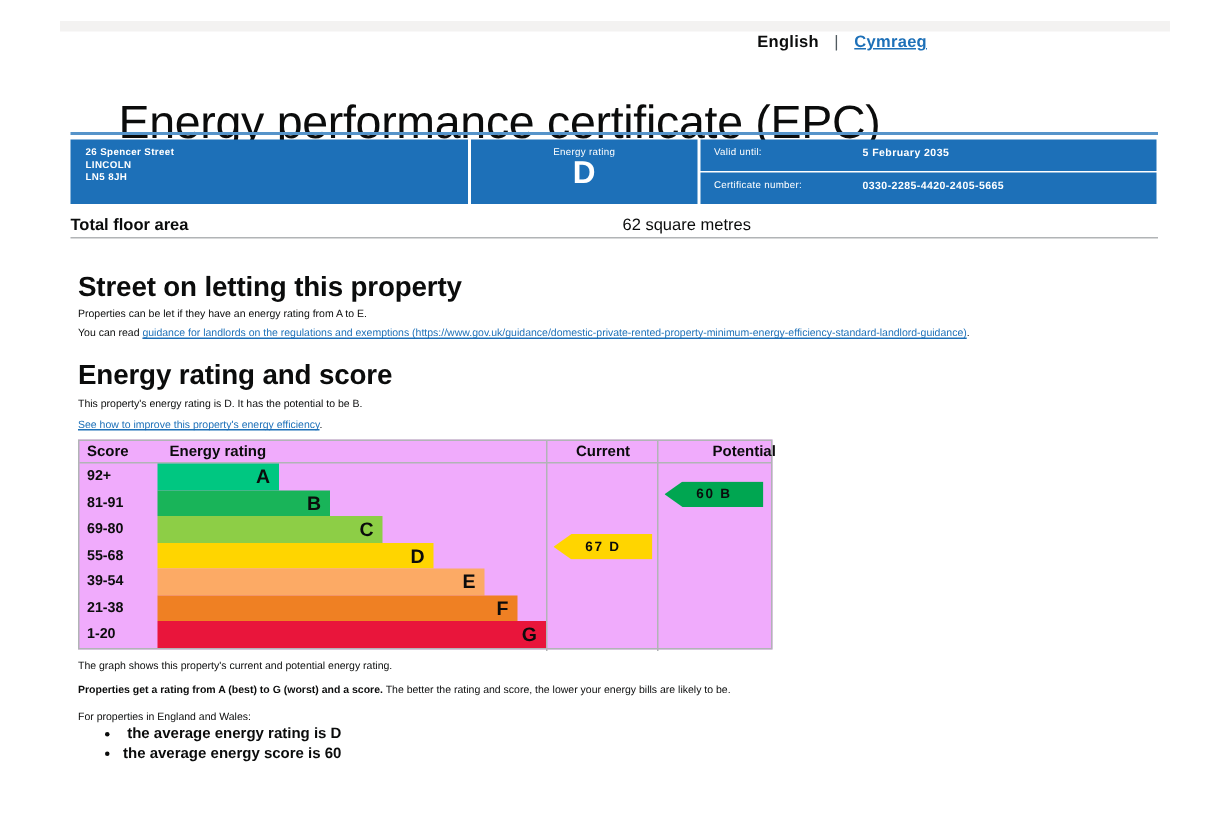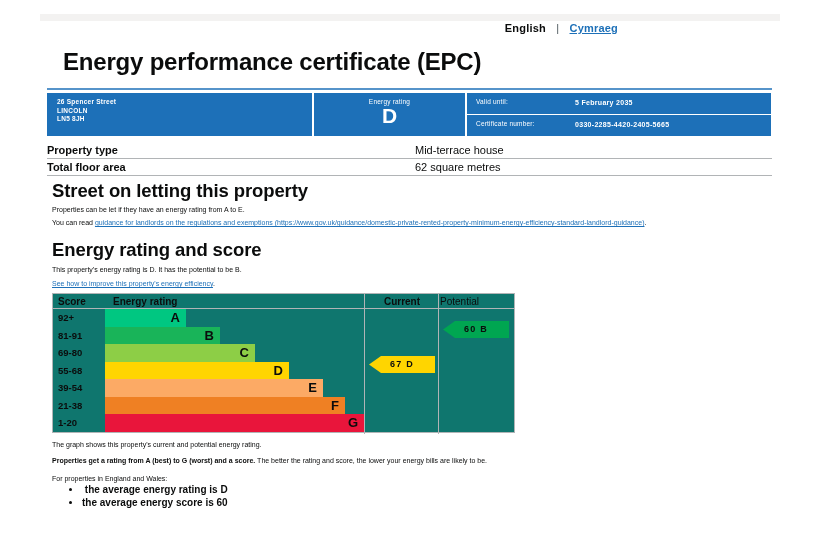--- a/index.html
+++ b/index.html
@@ -19,22 +19,22 @@
   }
 
   .lang-bar {
     position: absolute; right: 46px; top: 22px;
     font-size: 11px; font-weight: bold; letter-spacing: .2px;
   }
   .lang-bar .sep { font-weight: normal; color:#505a5f; padding: 0 7px; }
   .lang-link { color:#1d70b8; text-decoration: underline; font-weight: bold; }
 
   h1.page-title {
-    position: absolute; left: 63px; top: 48px; margin: 0;
-    font-size: 24px; font-weight: bold; letter-spacing: -0.2px;
+    position: absolute; left: 63px; top: 48px; margin: 16px;
+    font-size: 31px; font-weight: normal; letter-spacing: -0.2px;
   }
 
   .title-rule {
     position: absolute; left: 47px; top: 88px;
     width: 725px; height: 2px; background: #5694ca;
   }
 
   
   .summary { position: absolute; left: 47px; top: 93px; width: 724px; height: 43px; }
   .sum-addr {
@@ -83,36 +83,36 @@
   #rules-p2 { top: 218px; width: 722px; }
 
   #score-h  { top: 239px; }
   #score-p1 { top: 265px; }
   #score-p2 { top: 279px; }
 
   
   .chart {
     position: absolute; left: 52px; top: 293px;
     width: 463px; height: 140px;
-    border: 1px solid #b1b4b6; background: #0f766e;
+    border: 1px solid #b1b4b6; background: #f0abfc;
   }
   .ch-head { position: relative; height: 15px; border-bottom: 1px solid #b1b4b6; }
   .ch-head .h-score {
     position: absolute; left: 5px; top: 2px; font-size: 10px; font-weight: bold;
   }
   .ch-head .h-rating {
     position: absolute; left: 60px; top: 2px; font-size: 10px; font-weight: bold;
   }
   .ch-head .h-current {
     position: absolute; left: 313px; top: 2px; width: 72px; text-align: center;
     font-size: 10px; font-weight: bold;
   }
   .ch-head .h-potential {
     position: absolute; left: 387px; top: 2px; width: 74px; text-align: left;
-    font-size: 10px; font-weight: normal;
+    font-size: 10px; font-weight: bold; padding-left: 35px;
   }
   .bands { position: absolute; left: 0; top: 15px; width: 311px; }
   .band { position: relative; height: 17.5px; }
   .band .sc {
     position: absolute; left: 0; top: 0; width: 52px; height: 17.5px;
     font-size: 9.5px; font-weight: bold; padding: 3px 0 0 5px; color:#0b0c0c;
   }
   .band .bar {
     position: absolute; left: 52px; top: 0; height: 17.5px;
     color: #0b0c0c; font-size: 13px; font-weight: bold;
@@ -172,24 +172,20 @@
       </div>
       <div class="meta-row">
         <span class="meta-k">Certificate number:</span>
         <span class="meta-v">0330-2285-4420-2405-5665</span>
       </div>
     </div>
   </div>
 
   <div class="facts">
     <div class="fact-row">
-      <span class="fact-k">Property type</span>
-      <span class="fact-v">Mid-terrace house</span>
-    </div>
-    <div class="fact-row">
       <span class="fact-k">Total floor area</span>
       <span class="fact-v">62 square metres</span>
     </div>
   </div>
 
   <h2 class="sec" id="rules-h">Street on letting this property</h2>
   <div class="body-txt" id="rules-p1">Properties can be let if they have an energy rating from A to E.</div>
   <div class="body-txt" id="rules-p2">
     <span>You can read </span><a href="#" class="lnk">guidance for landlords on the regulations and exemptions (https://www.gov.uk/guidance/domestic-private-rented-property-minimum-energy-efficiency-standard-landlord-guidance)</a><span>.</span>
   </div>

